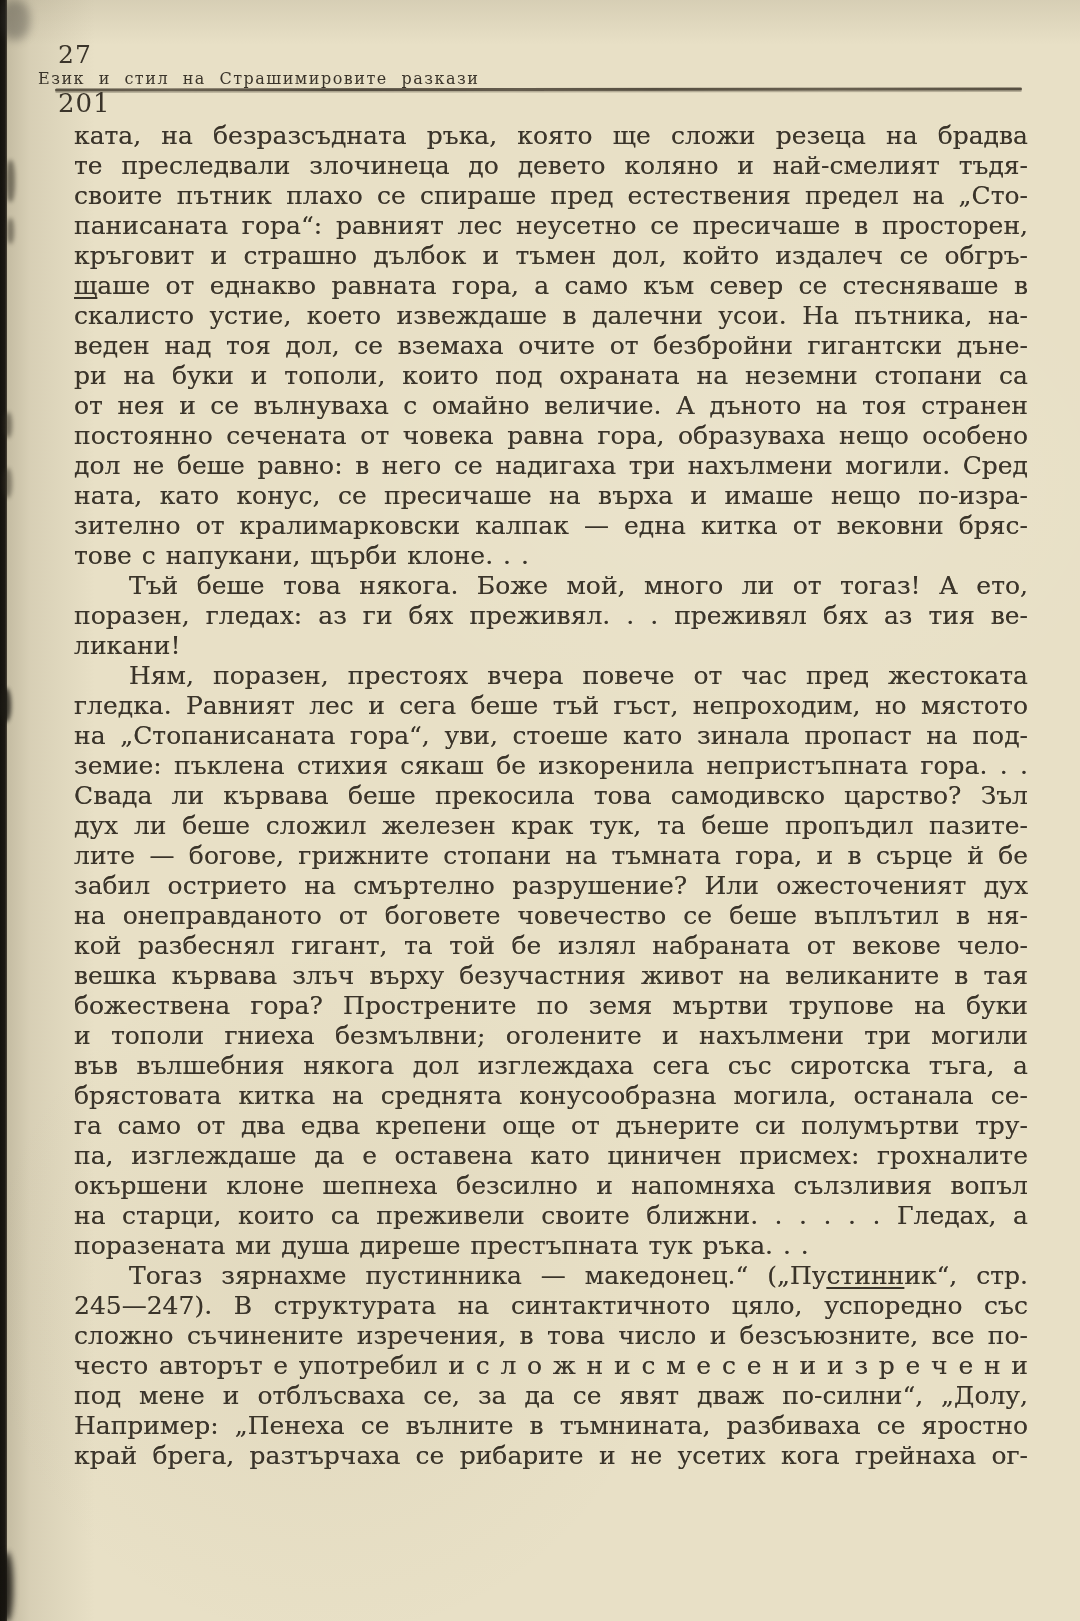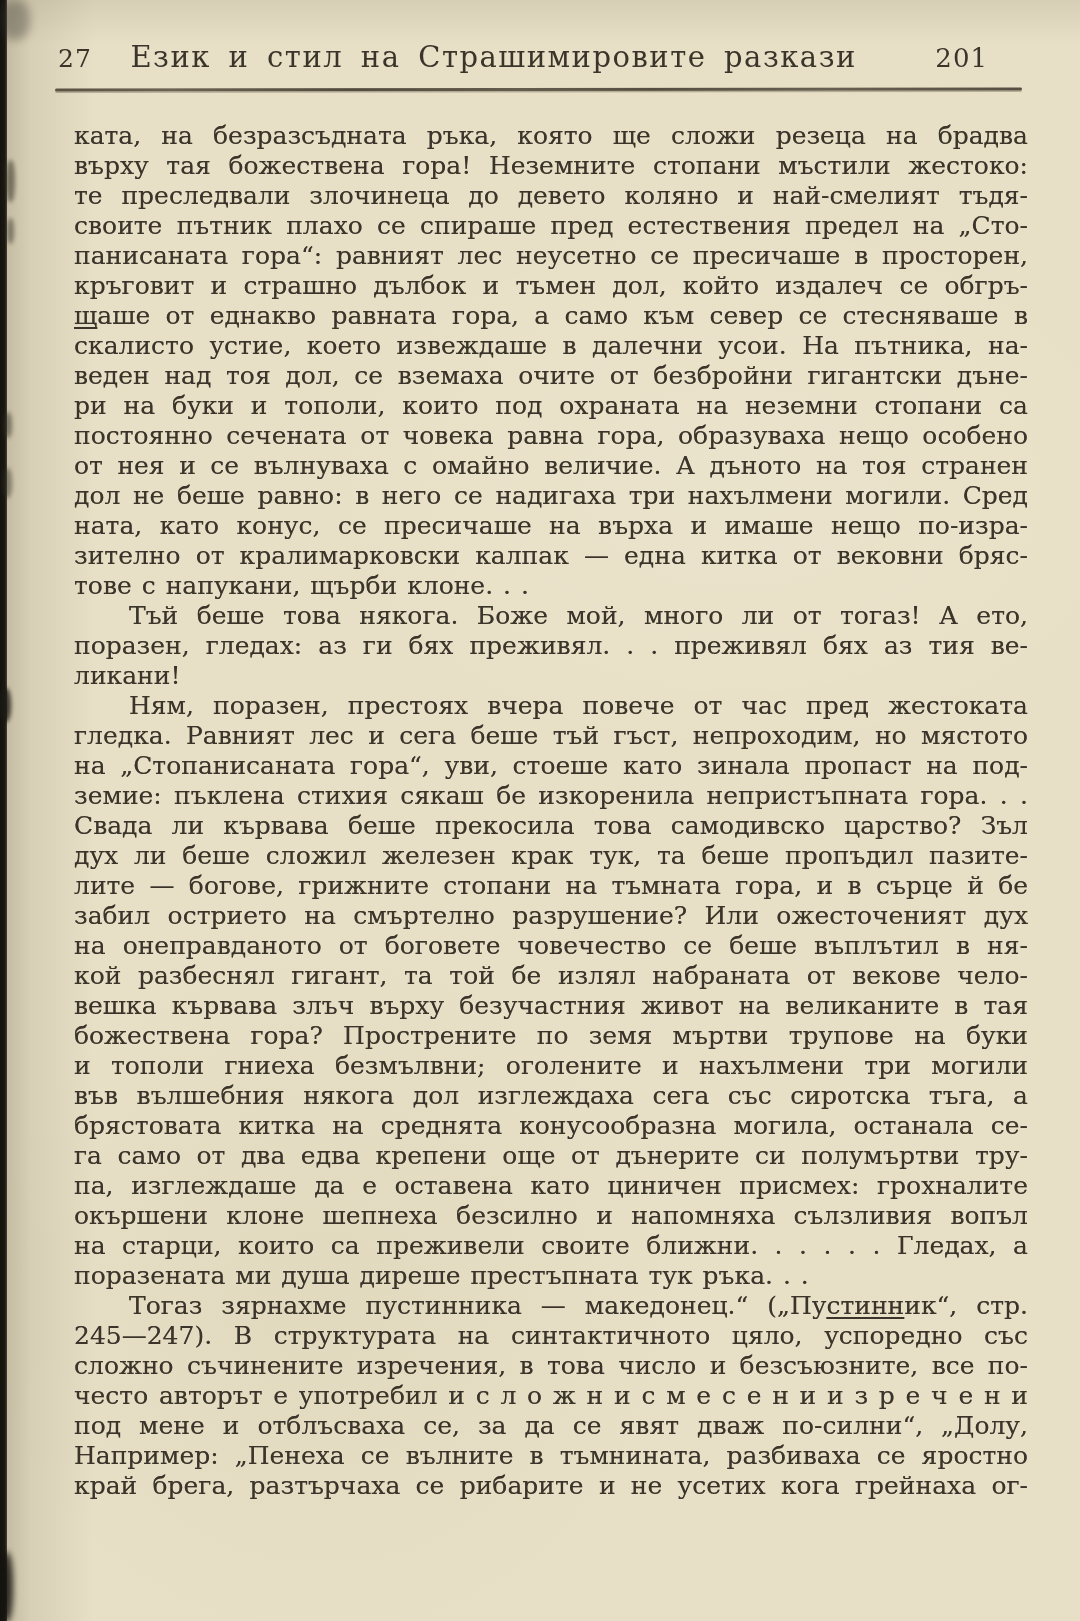--- a/index.html
+++ b/index.html
@@ -22,25 +22,25 @@
   .s1 { left:6px;  top:160px;  width:9px;  height:42px; opacity:.55; }
   .s2 { left:7px;  top:218px;  width:7px;  height:26px; opacity:.50; }
   .s3 { left:4px;  top:412px;  width:8px;  height:26px; opacity:.50; }
   .s4 { left:3px;  top:468px;  width:9px;  height:30px; opacity:.45; }
   .s5 { left:0px;  top:688px;  width:11px; height:34px; opacity:.80; background:#1c1a14; }
   .s6 { left:0px;  top:1552px; width:13px; height:70px; opacity:.85; background:#15130e; filter:blur(3px); }
   .s7 { left:0px;  top:0px;    width:30px; height:40px; opacity:.35; background:#33322e; filter:blur(5px); }
 
   .header {
     position:absolute; left:58px; right:68px; top:40px; height:44px;
-    display:flex; align-items:baseline;
+    display:flex; align-items:baseline;flex-direction:column;
   }
   .chapter-number { font-size:25px; letter-spacing:1px; flex:0 0 auto; }
   .running-title  {
-    flex:1 1 auto; text-align:center; font-size:29px;
+    flex:1 1 auto; text-align:center; font-size:16px;
     letter-spacing:1.5px; word-spacing:7px; transform:translateX(-20px);
   }
   .page-number { font-size:26px; letter-spacing:1px; flex:0 0 auto; margin-right:24px; }
 
   .header-rule {
     position:absolute; left:55px; top:88px; width:967px; height:3px;
     border-radius:2px; transform:rotate(-0.05deg);
     background:linear-gradient(90deg,
       #4c4537 0%, #5d5546 12%, #433c30 30%, #564e40 48%,
       #463f32 62%, #5a5243 80%, #474033 100%);
@@ -80,31 +80,30 @@
   <div class="header">
     <span class="chapter-number">27</span>
     <span class="running-title">Език и стил на Страшимировите разкази</span>
     <span class="page-number">201</span>
   </div>
   <div class="header-rule"></div>
 
   <main class="page-body">
       <div class="para">
         <div class="line first"><span>ката, на безразсъдната ръка, която ще сложи резеца на брадва</span></div>
-        <div class="line"><span>върху тая божествена гора! Неземните стопани мъстили жестоко:</span></div>
         <div class="line"><span>те преследвали злочинеца до девето коляно и най-смелият тъдя-</span></div>
         <div class="line"><span>своите пътник плахо се спираше пред естествения предел на „Сто-</span></div>
         <div class="line"><span>панисаната гора“: равният лес неусетно се пресичаше в просторен,</span></div>
         <div class="line"><span>кръговит и страшно дълбок и тъмен дол, който издалеч се обгръ-</span></div>
         <div class="line"><span class="u">щ</span><span>аше от еднакво равната гора, а само към север се стесняваше в</span></div>
         <div class="line"><span>скалисто устие, което извеждаше в далечни усои. На пътника, на-</span></div>
         <div class="line"><span>веден над тоя дол, се вземаха очите от безбройни гигантски дъне-</span></div>
         <div class="line"><span>ри на буки и тополи, които под охраната на неземни стопани са</span></div>
+        <div class="line"><span>от нея и се вълнуваха с омайно величие. А дъното на тоя странен</span></div>
         <div class="line"><span>постоянно сечената от човека равна гора, образуваха нещо особено</span></div>
-        <div class="line"><span>от нея и се вълнуваха с омайно величие. А дъното на тоя странен</span></div>
         <div class="line"><span>дол не беше равно: в него се надигаха три нахълмени могили. Сред</span></div>
         <div class="line"><span>ната, като конус, се пресичаше на върха и имаше нещо по-изра-</span></div>
         <div class="line"><span>зително от кралимарковски калпак — една китка от вековни бряс-</span></div>
         <div class="line last"><span>тове с напукани, щърби клоне. . .</span></div>
       </div>
       <div class="para indent">
         <div class="line first"><span>Тъй беше това някога. Боже мой, много ли от тогаз! А ето,</span></div>
         <div class="line"><span>поразен, гледах: аз ги бях преживял. . . преживял бях аз тия ве-</span></div>
         <div class="line last"><span>ликани!</span></div>
       </div>

